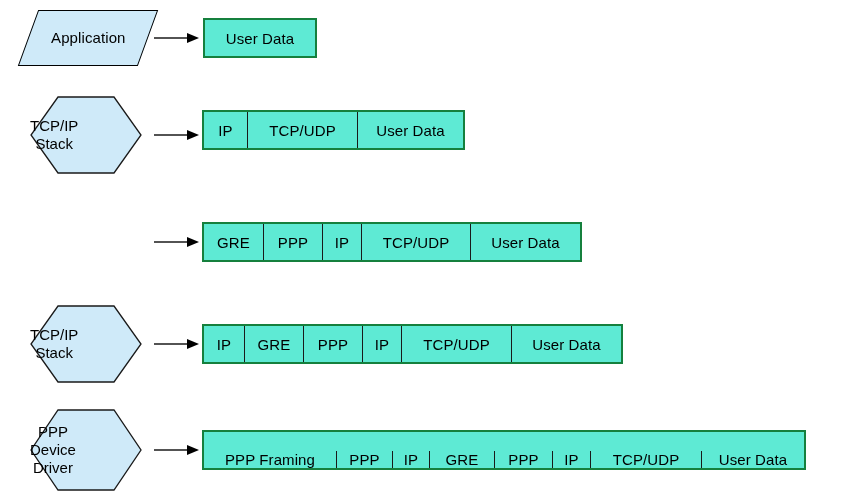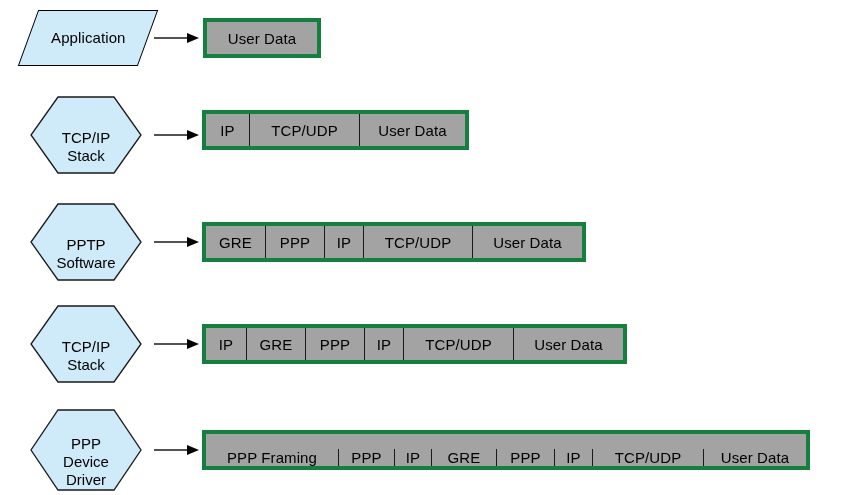--- a/index.html
+++ b/index.html
@@ -50,43 +50,42 @@
     position: absolute;
     background: transparent;
   }
   .hex-svg {
     position: absolute;
     left: 0; top: 0;
     overflow: visible;
   }
   .hex-label {
     position: absolute;
-    left: 0; top: 12px;
+    left: 0; top: 0;
     width: 100%;
     height: 100%;
     display: flex;
     align-items: center;
-    justify-content: center;
     text-align: center;
     font-size: 15px;
     line-height: 1.2;
     color: #000000;
     white-space: pre-line;
   }
   
   .arrow {
     position: absolute;
   }
   
   .packet {
     position: absolute;
     display: flex;
     box-sizing: border-box;
-    border: 4px solid #15803d;
-    background: #a3a3a3;
+    border: 2px solid #15803d;
+    background: #5eead4;
     height: 40px;
   }
   .cell {
     box-sizing: border-box;
     display: flex;
     align-items: center;
     justify-content: center;
     font-size: 15px;
     color: #000000;
     border-right: 1px solid #1a1a1a;
@@ -141,29 +140,20 @@
 
     <div class="packet" style="left:202px; top:15px;">
       <div class="cell" style="width:44px;">IP</div>
       <div class="cell" style="width:110px;">TCP/UDP</div>
       <div class="cell" style="width:105px;">User Data</div>
     </div>
   </div>
 
   <div class="row" style="top:200px;height:105px;">
 
-    <div class="stage-hexagon" style="left:30px; top:3px; width:112px; height:78px;">
-      <svg class="hex-svg" width="112" height="78" viewBox="0 0 112 78">
-        <polygon points="28,1 84,1 111,39 84,77 28,77 1,39" fill="#cfeaf9" stroke="#1a1a1a" stroke-width="1.3"></polygon>
-      </svg>
-      <div class="hex-label">
-        <span>PPTP
-Software</span>
-      </div>
-    </div>
 
     <div class="arrow" style="left:153px; top:32px; width:48px; height:20px;">
       <svg width="48" height="20" viewBox="0 0 48 20">
         <line x1="1" y1="10" x2="36" y2="10" stroke="#1a1a1a" stroke-width="1.4"></line>
         <polygon points="34,5 46,10 34,15" fill="#000000"></polygon>
       </svg>
     </div>
 
     <div class="packet" style="left:202px; top:22px;">
       <div class="cell" style="width:60px;">GRE</div>

